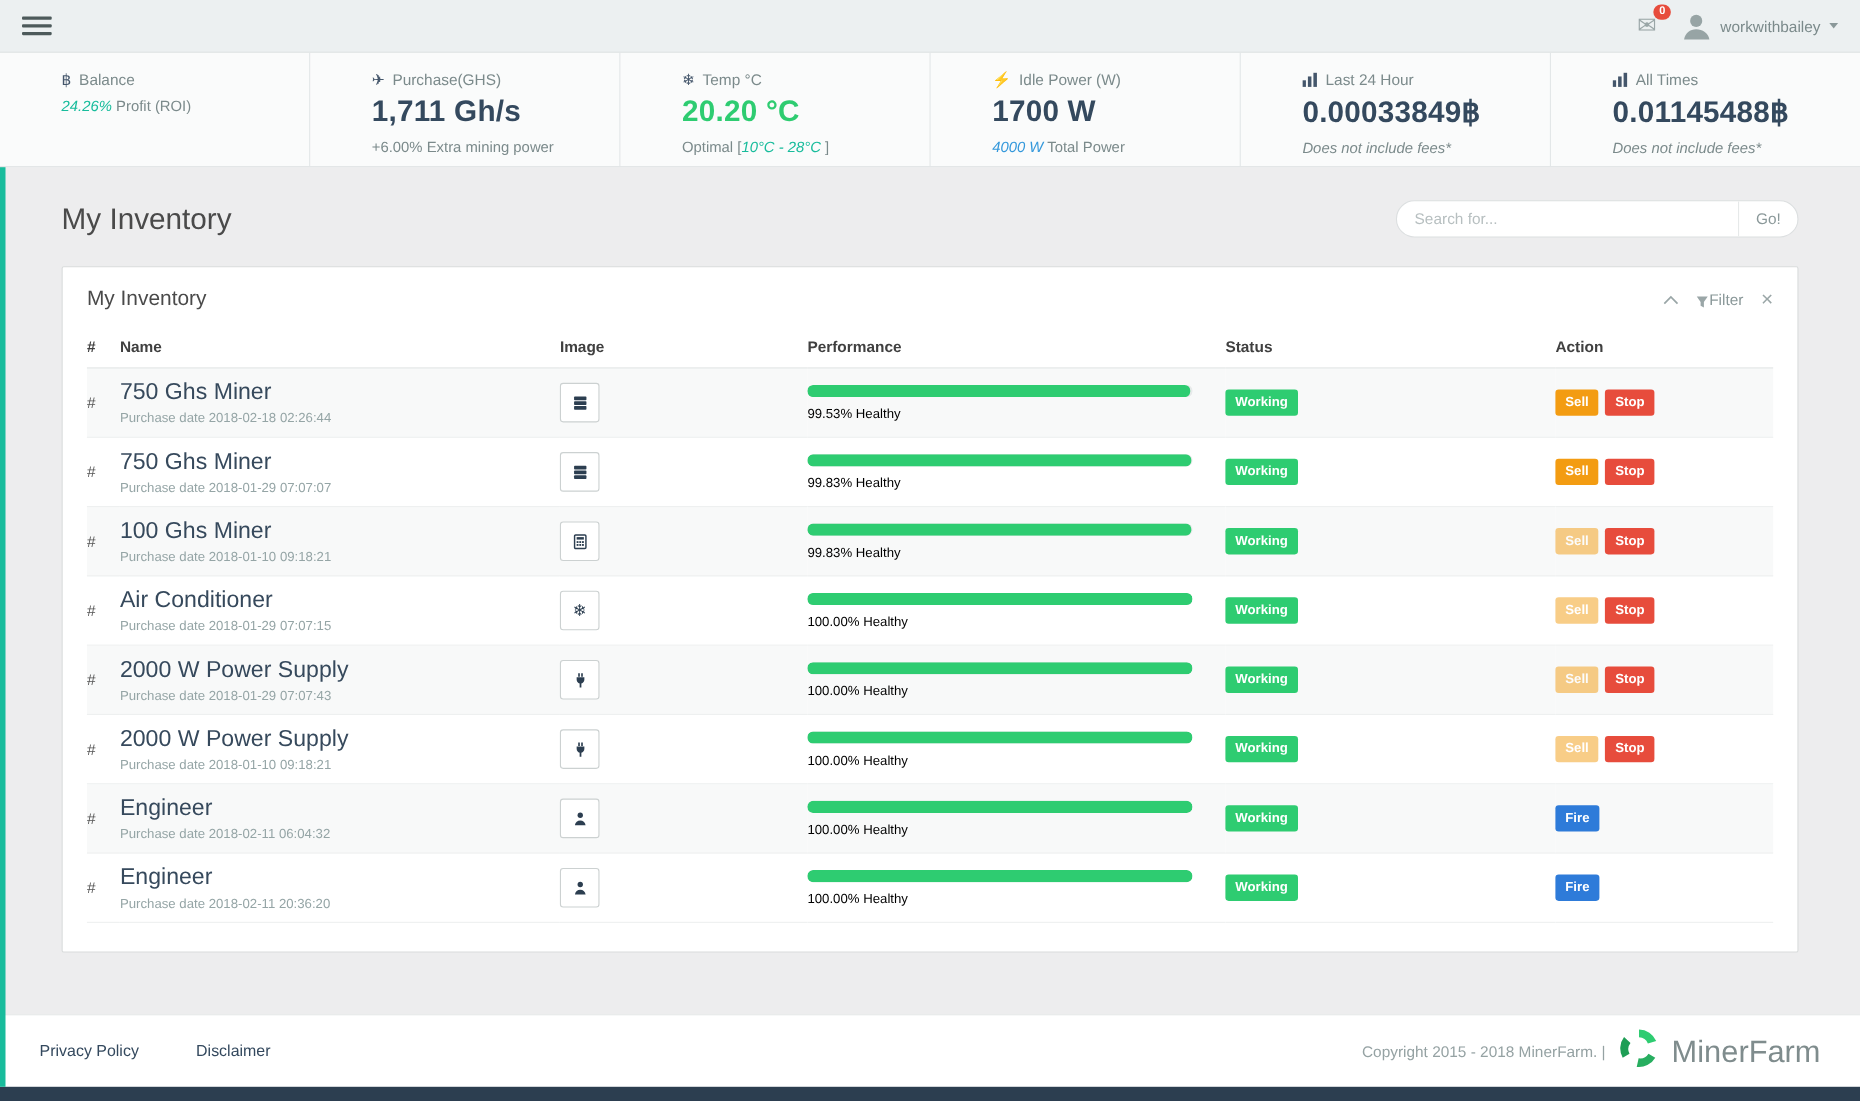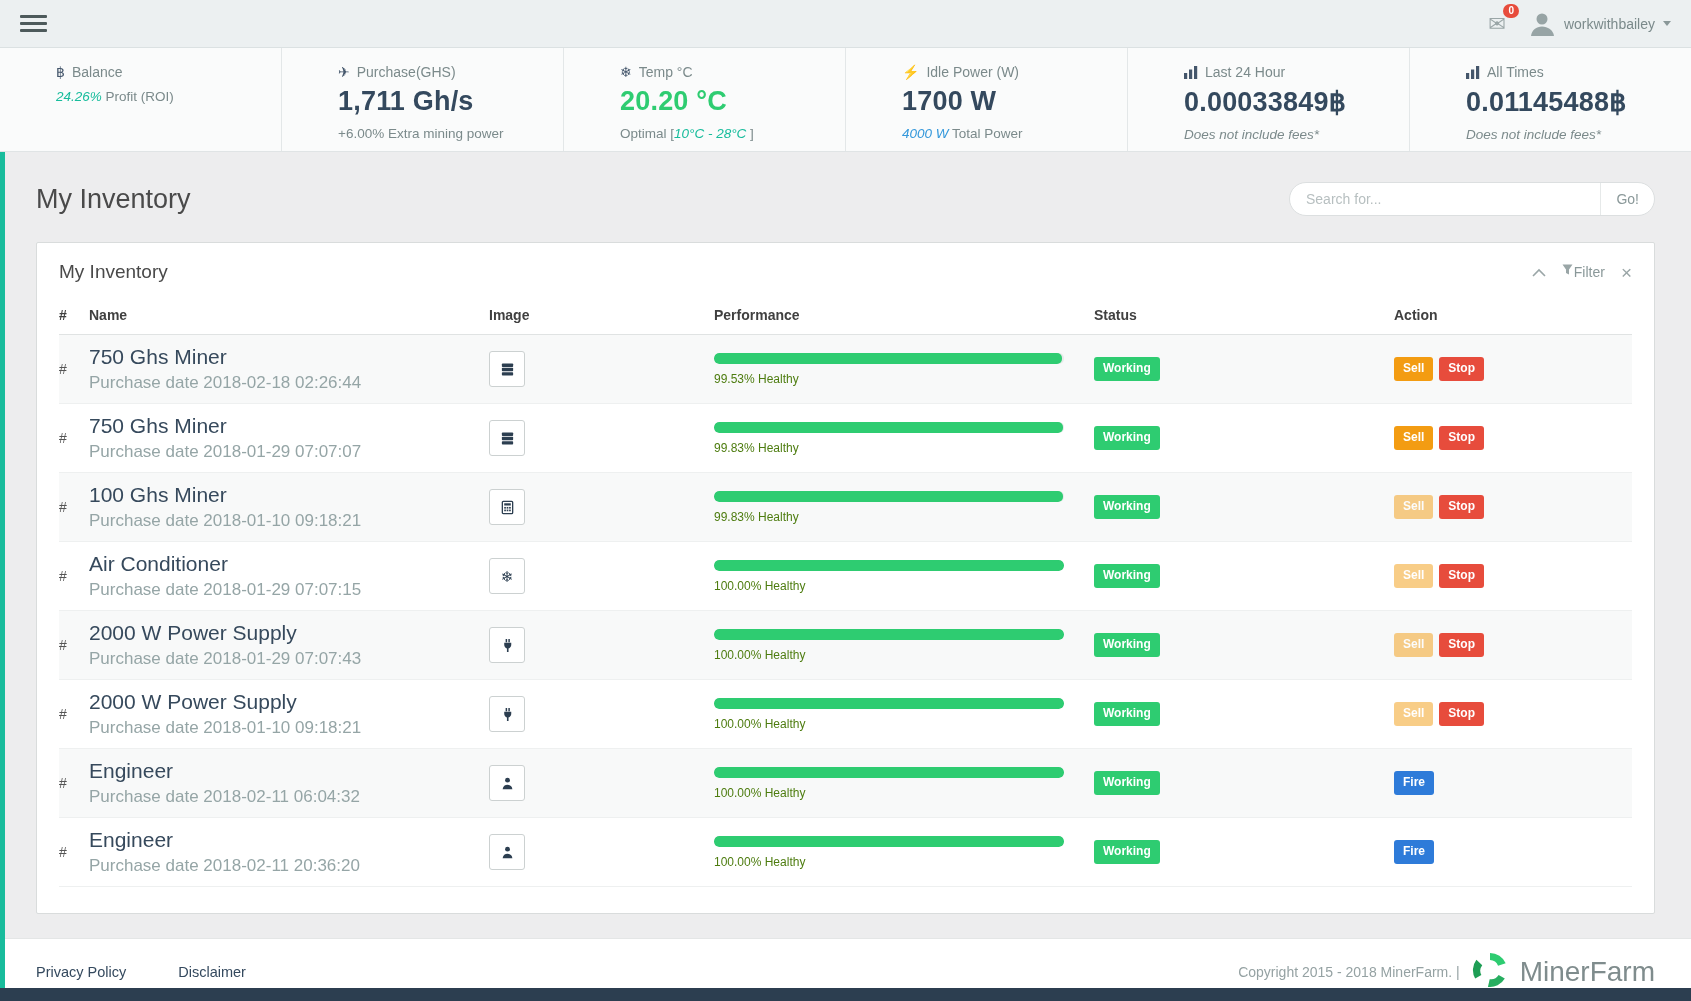--- a/index.html
+++ b/index.html
@@ -27,49 +27,49 @@
   .stat-ico{color:#44566b;font-size:14px;display:inline-flex;align-items:center;line-height:1}
   .stat-value{margin-top:6px;font-size:27px;font-weight:bold;color:#34495e;letter-spacing:.2px}
   .val-green{color:var(--success,#2ecc71)}
   .stat-sub{margin-top:9px;font-size:13.5px}
   .sub-muted{color:#7b8a8b}
   .italic{font-style:italic}
   .sub-green{color:#18bc9c}
   .sub-blue{color:#3498db}
 
   
-  .main{padding:30px 36px 24px;min-height:770px}
+  .main{padding:30px 56px 24px;min-height:770px}
   .page-head{display:flex;align-items:center;justify-content:space-between;margin-bottom:26px}
   .page-title{font-size:27px;font-weight:400;color:#4a4a4a}
   .search-group{display:flex;align-items:center;width:366px;height:34px;background:#fff;border:1px solid #dcdfe0;border-radius:17px;overflow:hidden}
   .search-input{flex:1;border:none;outline:none;padding:0 16px;font-size:14px;font-family:inherit;color:#555;background:transparent}
   .search-input::placeholder{color:#b7bfc0}
   .go-btn{border:none;background:transparent;border-left:1px solid #e6e9e9;padding:0 15px;height:100%;font-size:14px;color:#8a9899;cursor:pointer;font-family:inherit}
 
   .card{background:#fff;border:1px solid #d9dcdc;border-radius:2px}
   .card-head{display:flex;align-items:center;justify-content:space-between;padding:18px 22px 4px}
   .card-title{font-size:19px;font-weight:400;color:#4a4a4a}
   .tools{display:flex;align-items:center;gap:16px}
-  .tool{cursor:pointer;display:inline-flex;align-items:flex-start;gap:1px;font-size:14px;color:#8a9899}
+  .tool{cursor:pointer;display:inline-flex;align-items:flex-end;gap:1px;font-size:14px;color:#8a9899}
   .tool.close{font-size:19px;line-height:1;color:#9aa6a7}
   .card-desc{padding:14px 22px 2px;color:#7b8a8b;font-size:13.5px}
 
   .inv-table{width:calc(100% - 44px);margin:6px 22px 26px;border-collapse:collapse;table-layout:fixed}
   .inv-table th{font-size:14px;color:#404040;text-align:left;font-weight:bold;padding:14px 0 11px;border-bottom:1px solid #e0e3e3}
   .inv-table td{padding:10px 0;vertical-align:middle}
   .inv-table tbody tr{border-bottom:1px solid #eef0f0}
   tr.stripe{background:#f8f9f9}
   .c-id{color:#555;font-size:14px}
   .iname{color:#36495c;font-size:21px}
-  .ipurchase{color:#95a5a6;font-size:17px;margin-top:4px}
+  .ipurchase{color:#95a5a6;font-size:12px;margin-top:4px}
   .imgbox{width:36px;height:36px;border:1px solid #ccd1d1;border-radius:3px;background:#fff;display:inline-flex;align-items:center;justify-content:center;color:#2c3e50;font-size:15px}
   .ic{display:inline-flex;align-items:center;line-height:1}
   .track{width:350px;height:11px;background:#e7eaea;border-radius:5px;overflow:hidden}
   .fill{height:100%;background:var(--success,#2ecc71);border-radius:5px}
-  .plabel{margin-top:8px;color:#4d7c0f;font-size:12px}
+  .plabel{margin-top:8px;color:#000000;font-size:12px}
 
   .badge{display:inline-block;border:none;color:#fff;font-size:12px;font-weight:bold;padding:4px 9px;border-radius:3px;font-family:inherit;cursor:default;line-height:1.3}
   button.badge{cursor:pointer}
   .badge-success{background:var(--success,#2ecc71)}
   .badge-warning{background:var(--warning,#f39c12)}
   .badge-danger{background:var(--danger,#e74c3c)}
   .badge-info{background:var(--info,#2e7bd9)}
   .faded{opacity:.5}
   .c-action .badge + .badge{margin-left:6px}
 

